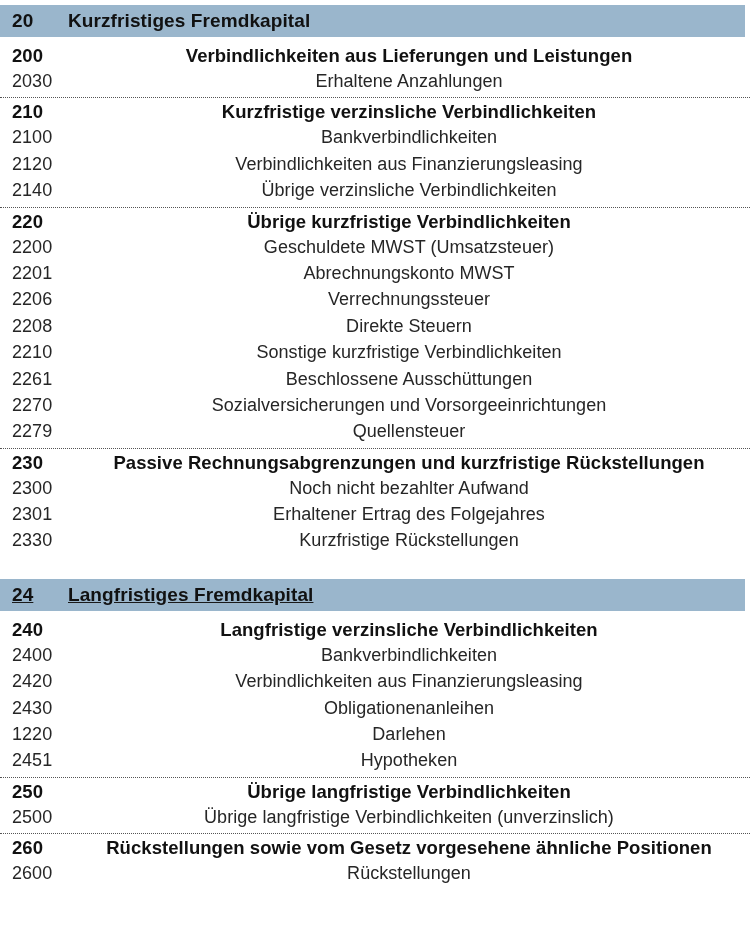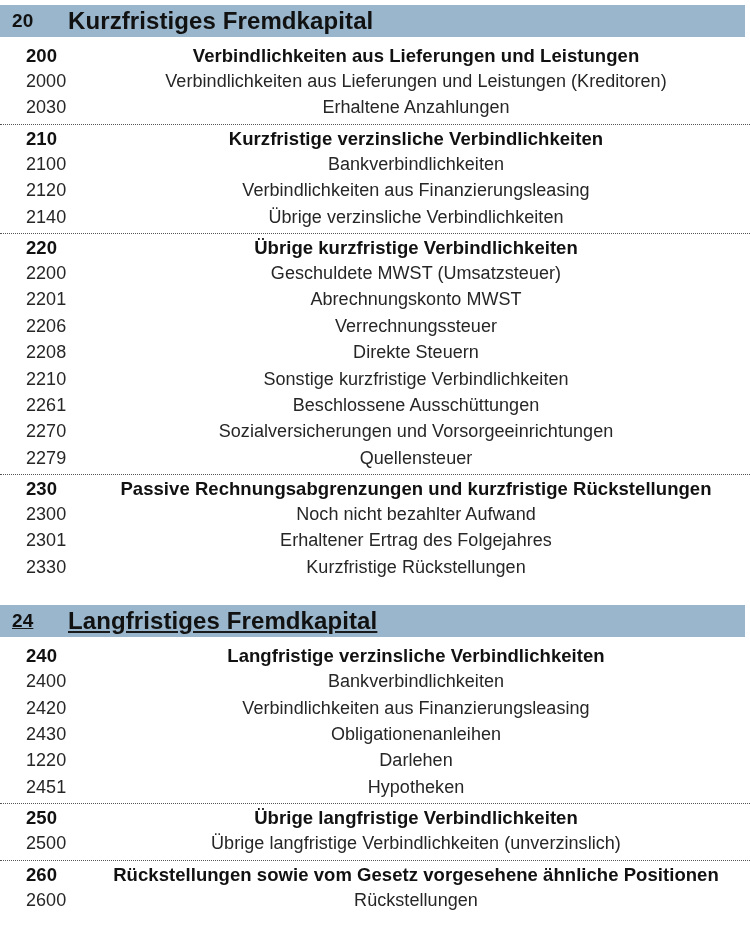--- a/index.html
+++ b/index.html
@@ -42,39 +42,38 @@
   .class-bar .num {
     width: 68px;
     padding-left: 12px;
     box-sizing: border-box;
     font-size: 19px;
     font-weight: bold;
     letter-spacing: 0.1px;
     color: #111111;
   }
   .class-bar .label {
-    font-size: 24px;
+    font-size: 19px;
     font-weight: bold;
     letter-spacing: 0.1px;
     color: #111111;
   }
 
   
   .group {
     border-top: 1px dotted #4d4d4d;
   }
   .group.first-in-section {
     border-top: none;
   }
   .row {
     display: flex;
     align-items: baseline;
     height: 26.4px;
     box-sizing: border-box;
-    padding-left: 14px;
   }
   .row .num {
     width: 68px;
     padding-left: 12px;
     box-sizing: border-box;
     flex: 0 0 68px;
   }
   .row .label {
     flex: 1 1 auto;
     text-align: center;
@@ -128,24 +127,20 @@
           <div class="label">Kurzfristiges Fremdkapital</div>
         </div>
         <div class="spacer-after-bar"></div>
         <div class="group-list">
           <div class="group first-in-section">
             <div class="row group-head">
               <div class="num">200</div>
               <div class="label">Verbindlichkeiten aus Lieferungen und Leistungen</div>
             </div>
             <div class="row account">
-              <div class="num">2000</div>
-              <div class="label">Verbindlichkeiten aus Lieferungen und Leistungen (Kreditoren)</div>
-            </div>
-            <div class="row account">
               <div class="num">2030</div>
               <div class="label">Erhaltene Anzahlungen</div>
             </div>
           </div>
           <div class="group">
             <div class="row group-head">
               <div class="num">210</div>
               <div class="label">Kurzfristige verzinsliche Verbindlichkeiten</div>
             </div>
             <div class="row account">

